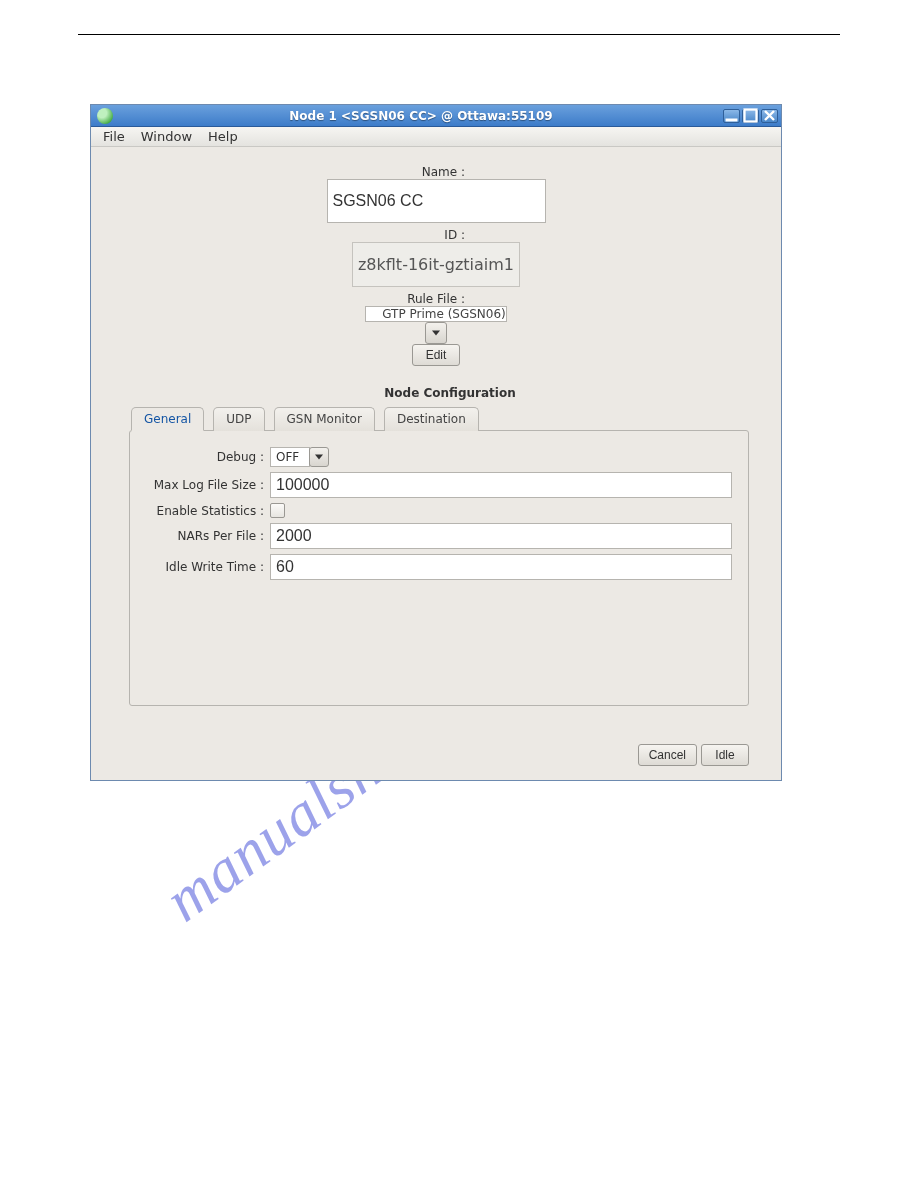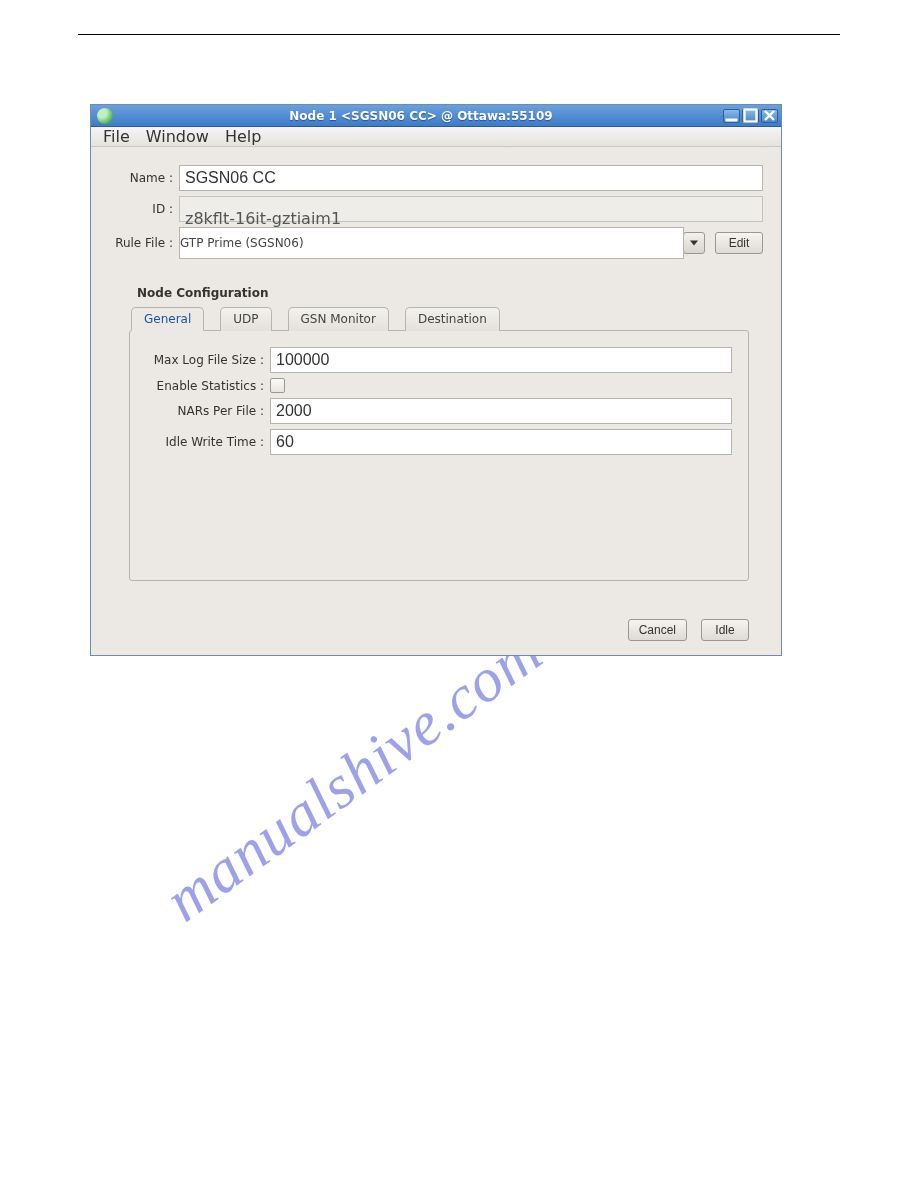--- a/index.html
+++ b/index.html
@@ -73,35 +73,36 @@
     line-height: 1;
     cursor: pointer;
   }
   .menubar {
     height: 20px;
     background: linear-gradient(#f6f5f2, #e4e3df);
     border-bottom: 1px solid #c9c8c4;
     display: flex;
     align-items: center;
     padding: 0 4px;
-    font-size: 16px;
+    font-size: 13px;
     color: #333;
   }
   .menubar span {
     padding: 2px 8px;
     cursor: pointer;
   }
   .content {
     padding: 18px 18px 14px 18px;
     background: #ece9e4;
   }
   .form-row {
     display: flex;
     align-items: center;
     margin-bottom: 5px;
+    flex-direction: column;
   }
   .form-row .lbl {
     width: 70px;
     text-align: right;
     padding-right: 6px;
     color: #333;
   }
   .txt {
     flex: 1;
     height: 20px;
@@ -116,21 +117,21 @@
     color: #555;
     border: 1px solid #c5c3be;
   }
   .rule-row .combo {
     flex: 1;
     height: 32px;
     border: 1px solid #b6b4af;
     background: #fff;
     display: flex;
     align-items: center;
-    padding-left: 0;
+    padding-left: 16px;
     position: relative;
     color: #444;
   }
   .combo-btn {
     width: 22px; height: 22px;
     border: 1px solid #9a9893;
     background: linear-gradient(#f3f1ed, #d8d5cf);
     border-radius: 3px;
     display: flex; align-items: center; justify-content: center;
     margin-left: -1px;
@@ -144,25 +145,26 @@
     background: linear-gradient(#f6f4f0, #dedbd5);
     border-radius: 3px;
     font-size: 12px;
     color: #333;
     padding: 0 10px;
     cursor: pointer;
   }
   .section-title {
     font-weight: bold;
     color: #333;
-    margin: 27px 0 6px 28px;
+    margin: 20px 0 6px 28px;
+    text-align: center;
   }
   .tab-strip {
     display: flex;
-    gap: 16px;
+    gap: 9px;
     margin-left: 22px;
     position: relative;
     z-index: 2;
   }
   .tab {
     border: 1px solid #b6b4af;
     border-bottom: none;
     background: linear-gradient(#f3f1ed, #e4e1db);
     border-radius: 5px 5px 0 0;
     padding: 4px 12px;
@@ -212,21 +214,21 @@
   .chk {
     width: 15px; height: 15px;
     border: 1px solid #9a9893;
     background: linear-gradient(#fbfaf8, #e7e5e0);
     border-radius: 2px;
     cursor: pointer;
   }
   .footer-buttons {
     display: flex;
     justify-content: flex-end;
-    gap: 14px;
+    gap: 4px;
     margin: 38px 14px 0 0;
   }
   .watermark {
     position: absolute;
     font-size: 62px;
     font-style: italic;
     font-family: Georgia, "Times New Roman", serif;
     color: rgba(74, 86, 216, 0.55);
     transform: rotate(-36deg);
     pointer-events: none;
@@ -303,20 +305,31 @@
 
       <div class="tab-strip">
         <div class="tab active">General</div>
         <div class="tab">UDP</div>
         <div class="tab">GSN Monitor</div>
         <div class="tab">Destination</div>
       </div>
 
       <div class="tab-panel">
 
+        <div class="panel-row">
+          <div class="lbl2">Debug :</div>
+          <div class="small-combo">
+            <div class="val">OFF</div>
+            <div class="combo-btn" style="height:20px;width:20px">
+              <svg viewBox="0 0 10 6">
+                  <path d="M0 0 L10 0 L5 6 Z" fill="#333"></path>
+                </svg>
+            </div>
+          </div>
+        </div>
 
         <div class="panel-row">
           <div class="lbl2">Max Log File Size :</div>
           <input class="txt" type="text" value="100000" style="">
         </div>
 
         <div class="panel-row">
           <div class="lbl2">Enable Statistics :</div>
           <div class="chk"></div>
         </div>

